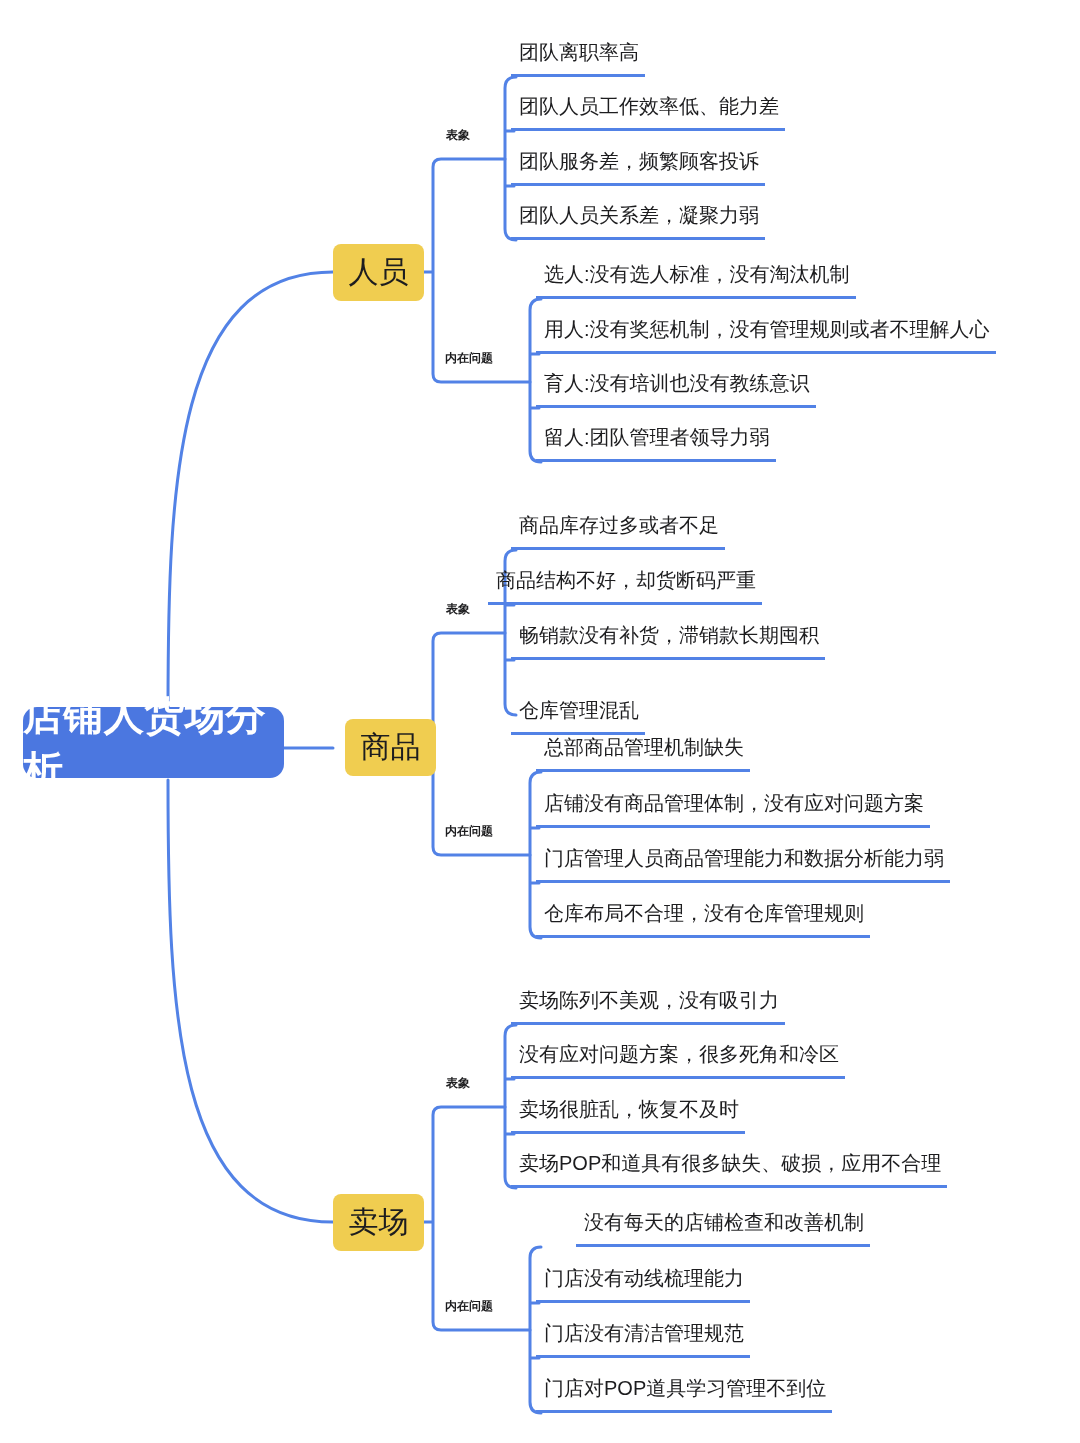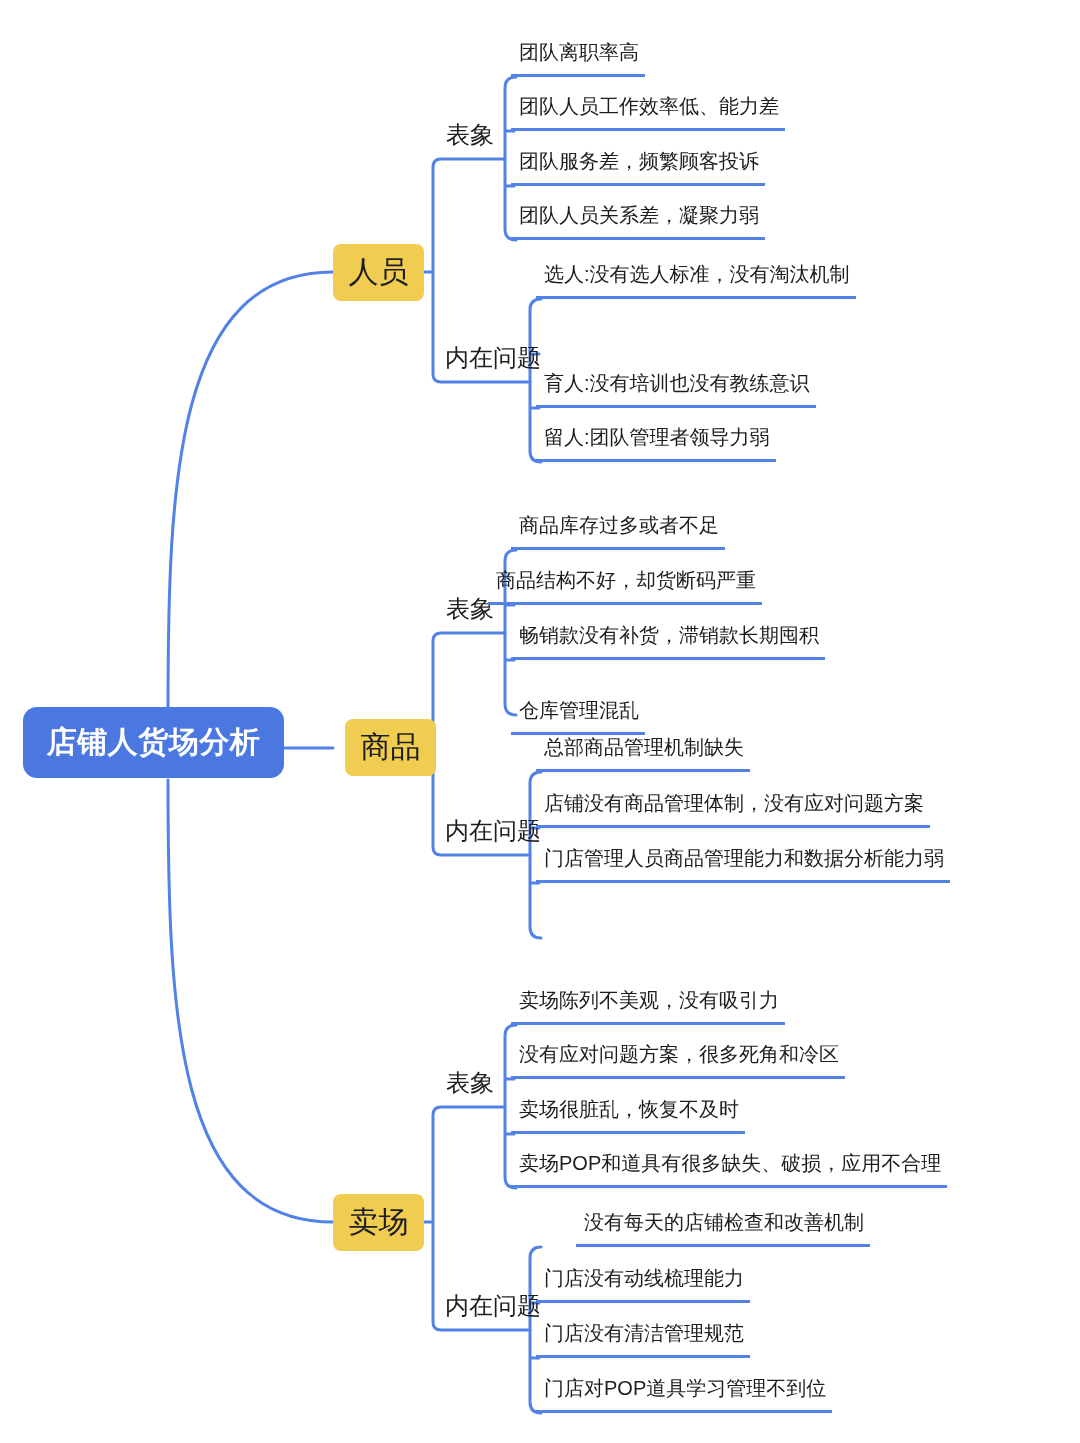--- a/index.html
+++ b/index.html
@@ -19,31 +19,31 @@
     background:#ffffff;
     overflow:hidden;
   }
   svg.wires{position:absolute;left:0;top:0;width:1080px;height:1443px;}
   svg.wires path{fill:none;stroke:var(--line);stroke-width:3;stroke-linecap:round;stroke-linejoin:round;}
 
   .root-node{
     position:absolute;left:23px;top:707px;width:261px;height:71px;
     background:var(--root-bg);border-radius:14px;
     display:flex;align-items:center;justify-content:center;
-    color:var(--root-text);font-size:30px;font-weight:700;letter-spacing:0.5px;
+    color:var(--root-text);font-size:40px;font-weight:700;letter-spacing:0.5px;
   }
   .branch-node{
     position:absolute;width:91px;height:57px;
     background:var(--branch-bg);border-radius:8px;
     display:flex;align-items:center;justify-content:center;
     color:var(--text);font-size:30px;font-weight:500;
   }
   .group-label{
     position:absolute;height:35px;
-    color:var(--text);font-size:24px;line-height:22px;white-space:nowrap;
+    color:var(--text);font-size:12px;line-height:22px;white-space:nowrap;font-weight:bold;
   }
   .leaf{
     position:absolute;
     color:var(--text);font-size:20px;line-height:22px;white-space:nowrap;
     padding:0 6px 11px 8px;
     border-bottom:3px solid var(--line);
   }
 </style>
 </head>
 <body>
@@ -76,34 +76,36 @@
 
   <div class="group-label" style="left:446px;top:124px;">表象</div>
   <div class="group-label" style="left:445px;top:347px;">内在问题</div>
 
   <div class="leaf" style="left:511px;top:41px;">团队离职率高</div>
   <div class="leaf" style="left:511px;top:95px;">团队人员工作效率低、能力差</div>
   <div class="leaf" style="left:511px;top:150px;">团队服务差，频繁顾客投诉</div>
   <div class="leaf" style="left:511px;top:204px;">团队人员关系差，凝聚力弱</div>
 
   <div class="leaf" style="left:536px;top:263px;">选人:没有选人标准，没有淘汰机制</div>
+  <div class="leaf" style="left:536px;top:318px;">用人:没有奖惩机制，没有管理规则或者不理解人心</div>
   <div class="leaf" style="left:536px;top:372px;text-align:right;">育人:没有培训也没有教练意识</div>
   <div class="leaf" style="left:536px;top:426px;">留人:团队管理者领导力弱</div>
 
   <div class="group-label" style="left:446px;top:598px;">表象</div>
   <div class="group-label" style="left:445px;top:820px;">内在问题</div>
 
   <div class="leaf" style="left:511px;top:514px;">商品库存过多或者不足</div>
   <div class="leaf" style="left:488px;top:569px;">商品结构不好，却货断码严重</div>
   <div class="leaf" style="left:511px;top:624px;">畅销款没有补货，滞销款长期囤积</div>
   <div class="leaf" style="left:511px;top:679px;margin-top:20px;">仓库管理混乱</div>
 
   <div class="leaf" style="left:536px;top:792px;">店铺没有商品管理体制，没有应对问题方案</div>
   <div class="leaf" style="left:536px;top:736px;">总部商品管理机制缺失</div>
   <div class="leaf" style="left:536px;top:847px;">门店管理人员商品管理能力和数据分析能力弱</div>
+  <div class="leaf" style="left:536px;top:902px;">仓库布局不合理，没有仓库管理规则</div>
 
   <div class="group-label" style="left:446px;top:1072px;">表象</div>
   <div class="group-label" style="left:445px;top:1295px;">内在问题</div>
 
   <div class="leaf" style="left:511px;top:989px;">卖场陈列不美观，没有吸引力</div>
   <div class="leaf" style="left:511px;top:1043px;">没有应对问题方案，很多死角和冷区</div>
   <div class="leaf" style="left:511px;top:1098px;">卖场很脏乱，恢复不及时</div>
   <div class="leaf" style="left:511px;top:1152px;">卖场POP和道具有很多缺失、破损，应用不合理</div>
 
   <div class="leaf" style="left:536px;top:1211px;margin-left:40px;">没有每天的店铺检查和改善机制</div>

